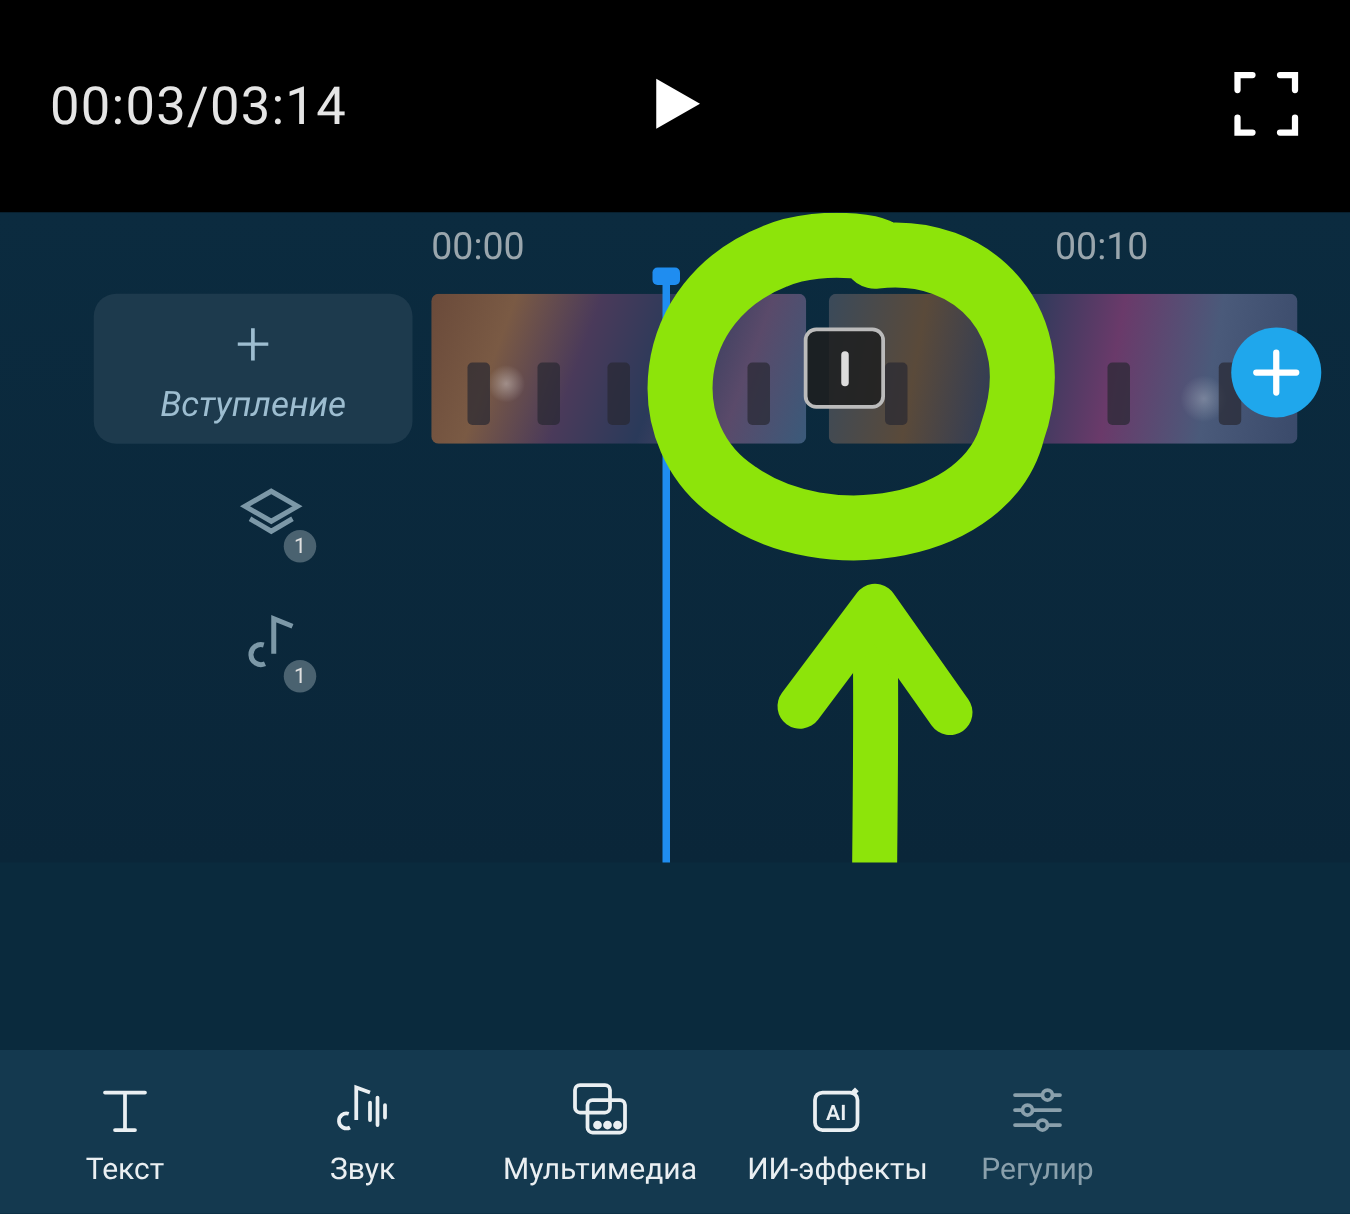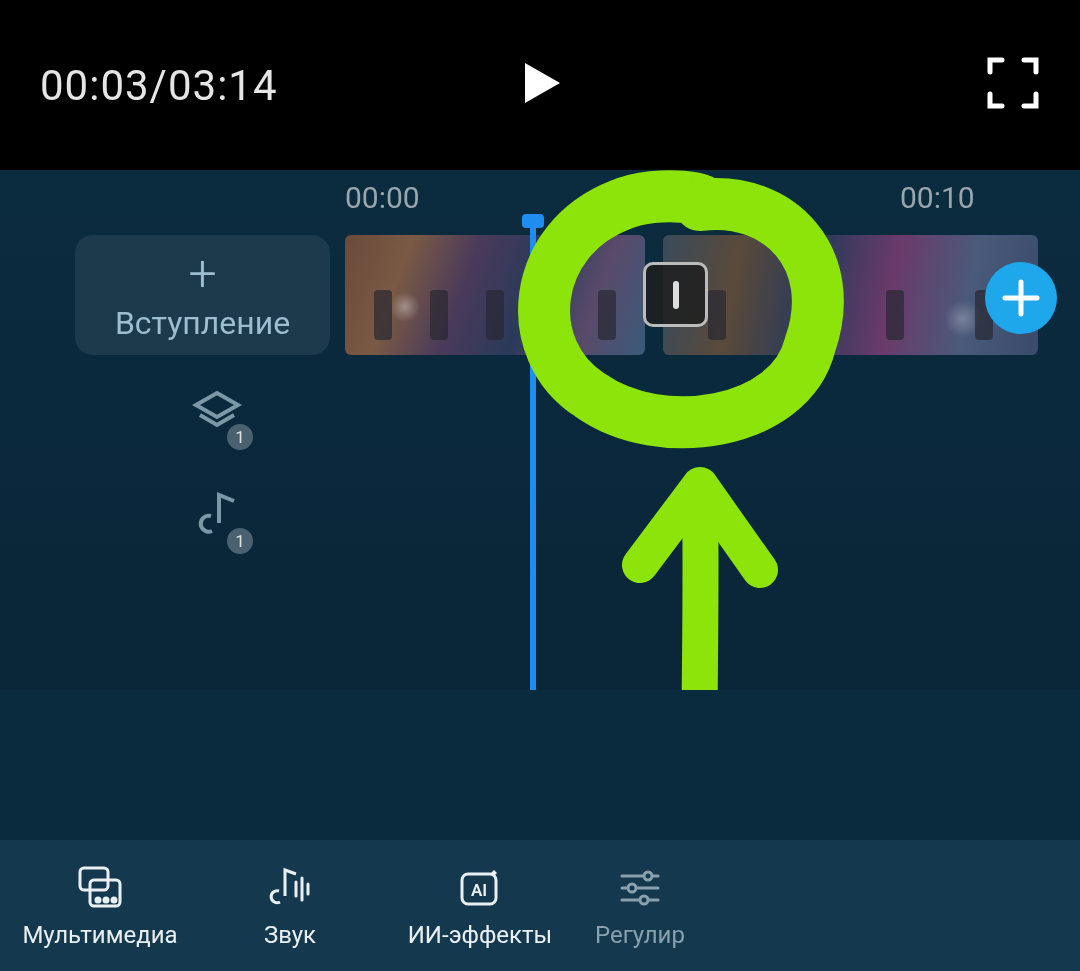--- a/index.html
+++ b/index.html
@@ -49,21 +49,21 @@
     top: 10px;
     left: 0;
     right: 0;
     height: 50px;
     color: #9aa6ad;
     font-size: 30px;
   }
   .tick { position: absolute; top: 0; }
   .tick.t0 { left: 345px; }
   .tick.t1 { left: 600px; }
-  .tick.t2 { left: 900px; }
+  .tick.t2 { left: 844px; }
 
   
   .intro-btn {
     position: absolute;
     left: 75px;
     top: 65px;
     width: 255px;
     height: 120px;
     background: #1d3a4d;
     border-radius: 18px;
@@ -73,21 +73,21 @@
     justify-content: center;
     color: #9dbdd0;
     cursor: pointer;
   }
   .intro-btn .plus {
     font-size: 50px;
     font-weight: 300;
     line-height: 1;
     margin-bottom: 6px;
   }
-  .intro-btn .label { font-size: 32px; }
+  .intro-btn .label { font-size: 28px; font-style: italic; }
 
   
   .clip-strip {
     position: absolute;
     left: 345px;
     top: 65px;
     height: 120px;
     width: 780px;
     display: flex;
     border-radius: 8px;
@@ -329,42 +329,50 @@
 
     <path d="M 640 395 L 700 315 L 760 400" fill="none" stroke="#8de40a" stroke-width="36" stroke-linecap="round" stroke-linejoin="round"></path>
   </svg>
 
 </div>
 
 <div class="bottom-toolbar">
   <div class="tool-item">
     <div class="ticon">
       <svg viewBox="0 0 48 48">
+        <path d="M8 10 H40 M24 10 V40 M16 40 H32" stroke-linecap="round"></path>
+      </svg>
+    </div>
+    <span>Текст</span>
+  </div>
+  <div class="tool-item">
+    <div class="ticon">
+      <svg viewBox="0 0 48 48">
+        <path d="M14 38 a6 6 0 1 1 -1 -11"></path>
+        <path d="M19 32 V6 L30 10"></path>
+        <path d="M30 18 V32 M36 14 V36 M42 20 V30" stroke-linecap="round"></path>
+      </svg>
+    </div>
+    <span>Звук</span>
+  </div>
+  <div class="tool-item">
+    <div class="ticon">
+      <svg viewBox="0 0 48 48">
         <rect x="4" y="4" width="28" height="22" rx="4"></rect>
         <rect x="14" y="16" width="30" height="26" rx="4"></rect>
         <circle cx="22" cy="36" r="2" fill="currentColor"></circle>
         <circle cx="30" cy="36" r="2" fill="currentColor"></circle>
         <circle cx="38" cy="36" r="2" fill="currentColor"></circle>
       </svg>
     </div>
     <span>Мультимедиа</span>
   </div>
   <div class="tool-item">
     <div class="ticon">
       <svg viewBox="0 0 48 48">
-        <path d="M14 38 a6 6 0 1 1 -1 -11"></path>
-        <path d="M19 32 V6 L30 10"></path>
-        <path d="M30 18 V32 M36 14 V36 M42 20 V30" stroke-linecap="round"></path>
-      </svg>
-    </div>
-    <span>Звук</span>
-  </div>
-  <div class="tool-item">
-    <div class="ticon">
-      <svg viewBox="0 0 48 48">
         <rect x="6" y="10" width="34" height="30" rx="6"></rect>
         <text x="23" y="32" text-anchor="middle" font-size="17" fill="currentColor" stroke="none" font-weight="600">AI</text>
         <path d="M38 6 l3 3 l-3 3 l-3 -3 Z" fill="currentColor" stroke="none"></path>
       </svg>
     </div>
     <span>ИИ-эффекты</span>
   </div>
   <div class="tool-item last faded">
     <div class="ticon">
       <svg viewBox="0 0 48 48">

